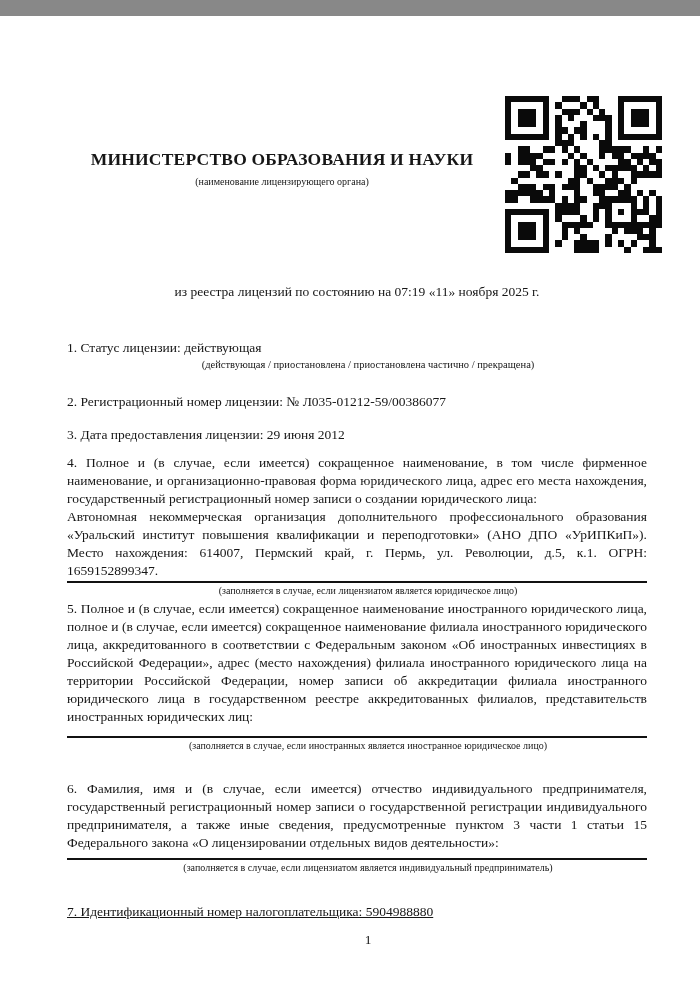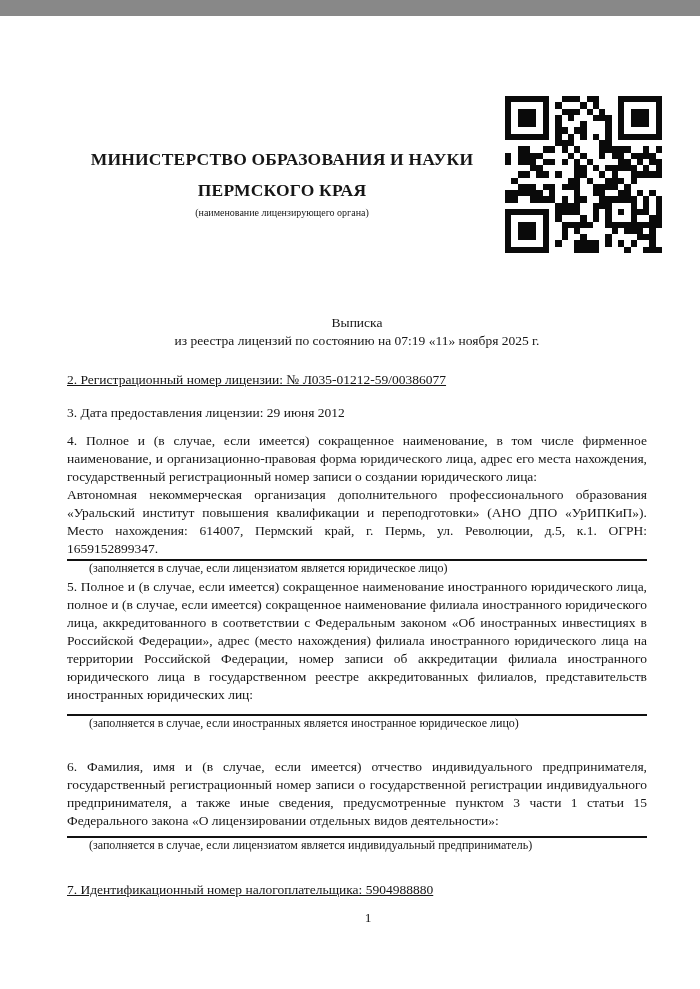--- a/index.html
+++ b/index.html
@@ -43,21 +43,21 @@
     text-align:center;
     font-size:13.5px;
     line-height:18px;
   }
   .item{
     font-size:13.5px;
     line-height:18px;
   }
   .just{text-align:justify;}
   .it1{margin-top:38px;}
-  .it2{margin-top:21px;text-decoration:underline;}
+  .it2{margin-top:21px;}
   .it3{margin-top:15px;}
   .it4{margin-top:10px;}
   .it5{margin-top:3px;}
   .it6{margin-top:28px;}
   .it7{margin-top:29px;text-decoration:underline;}
   .item p{margin:0;}
   .small-caption{
     font-size:10.5px;
     line-height:14px;
     margin-top:1px;
@@ -65,24 +65,24 @@
     padding-left:22px;
   }
   .rule{
     border-top:2px solid #111;
     height:0;
   }
   .rule-tight{margin-top:1px;}
   .rule-gap10{margin-top:10px;}
   .rule-gap6{margin-top:6px;}
   .fill-caption{
-    font-size:12px;
+    font-size:10px;
     line-height:13px;
     margin-top:1px;
-    text-align:left;
+    text-align:center;
     padding-left:22px;
   }
   .page-number{
     margin-top:10px;
     text-align:center;
     padding-left:22px;
     font-size:13.5px;
     line-height:18px;
   }
 </style>
@@ -419,29 +419,31 @@
         <rect x="22" y="24" width="1" height="1"></rect>
         <rect x="23" y="24" width="1" height="1"></rect>
         <rect x="24" y="24" width="1" height="1"></rect>
       </svg>
   </div>
 
   <div class="content">
 
     <div class="org-header">
       <div class="org-title">МИНИСТЕРСТВО ОБРАЗОВАНИЯ И НАУКИ</div>
-      <div class="org-title">ПЕРМСКОГО КРАЯ</div>
       <div class="org-caption">(наименование лицензирующего органа)</div>
     </div>
 
     <div class="doc-title">
-      <div>Выписка</div>
       <div>из реестра лицензий по состоянию на 07:19 «11» ноября 2025 г.</div>
     </div>
 
+    <div class="item it1">
+      <p>1. Статус лицензии: действующая</p>
+      <div class="small-caption">(действующая / приостановлена / приостановлена частично / прекращена)</div>
+    </div>
 
     <div class="item it2">
       <p>2. Регистрационный номер лицензии: № Л035-01212-59/00386077</p>
     </div>
 
     <div class="item it3">
       <p>3. Дата предоставления лицензии: 29 июня 2012</p>
     </div>
 
     <div class="item it4">

